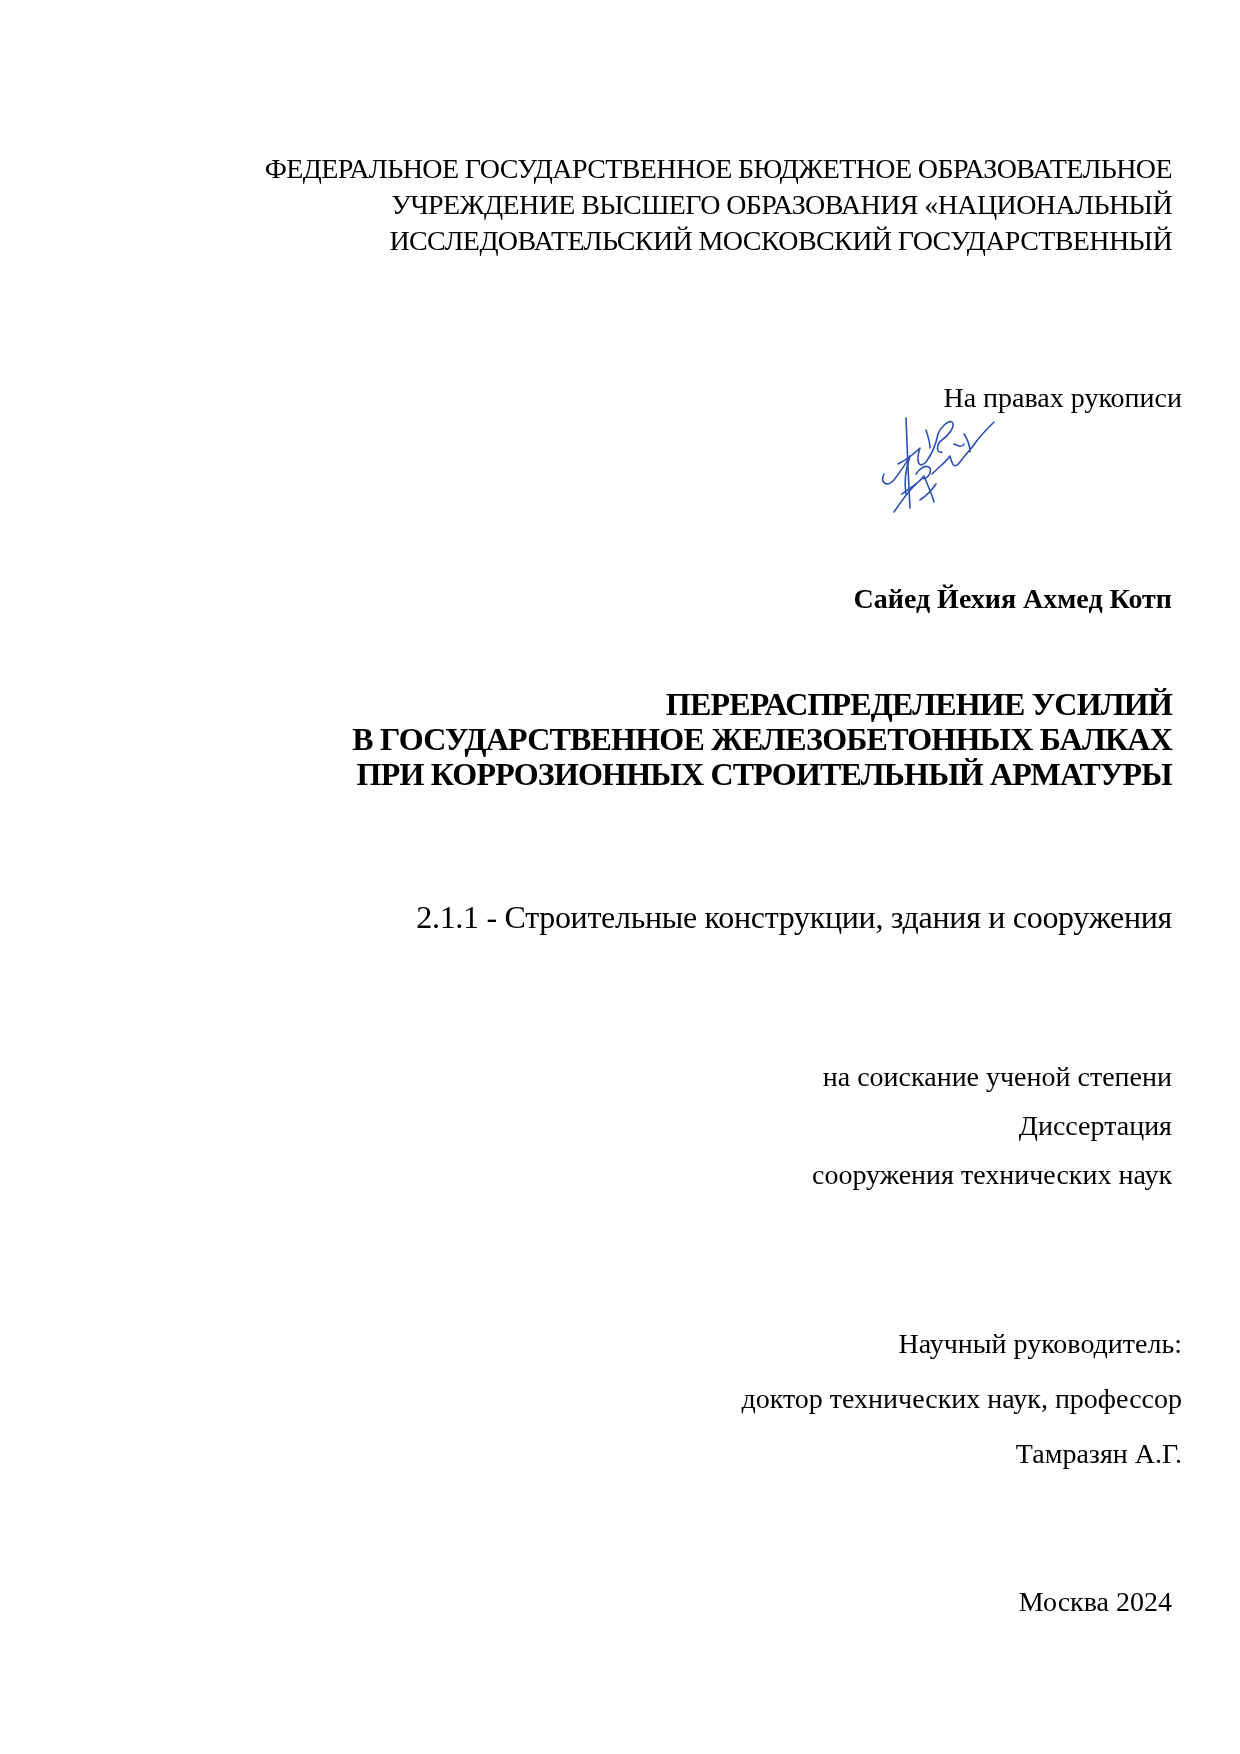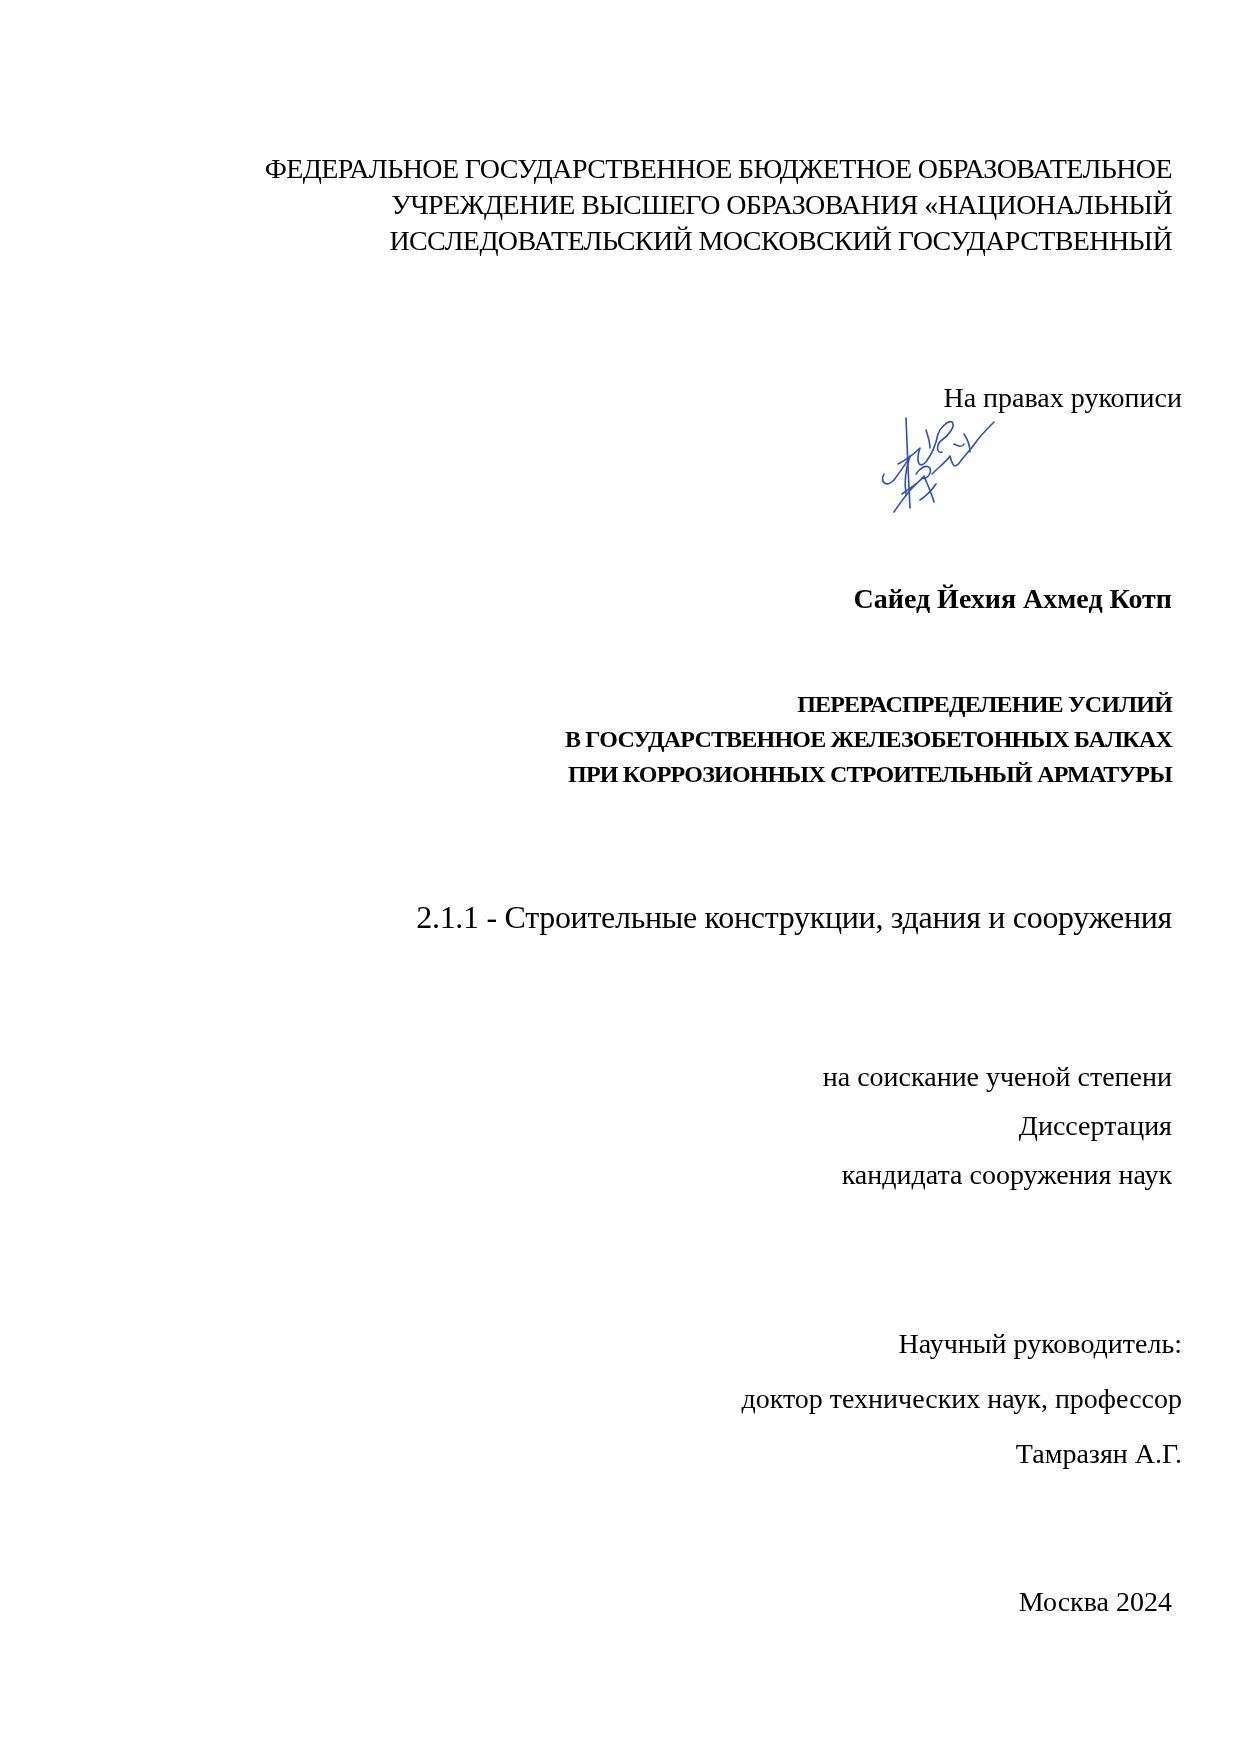--- a/index.html
+++ b/index.html
@@ -5,21 +5,21 @@
     html, body { margin: 0; padding: 0; background: #ffffff; }
     body { width: 1240px; height: 1754px; position: relative; overflow: hidden;
            font-family: "Liberation Serif", "DejaVu Serif", serif; color: #000; }
     .page { position: absolute; left: 0; top: 0; width: 1240px; height: 1754px; background: #fff; }
     .center-block { position: absolute; left: 135px; width: 1037px; text-align: right; }
     .line { display: block; white-space: nowrap; }
     .org { top: 151px; font-size: 28px; line-height: 36px; letter-spacing: -0.6px; }
     .manuscript { position: absolute; top: 381px; right: 58px; font-size: 28px; line-height: 34px; }
     .signature { position: absolute; left: 876px; top: 404px; width: 124px; height: 116px; }
     .author { top: 582px; font-size: 28px; font-weight: bold; line-height: 34px; }
-    .title { top: 687px; font-size: 24px; font-weight: bold; line-height: 35px; letter-spacing: -0.8px; }
+    .title { top: 687px; font-size: 32px; font-weight: bold; line-height: 35px; letter-spacing: -0.8px; }
     .specialty { top: 900px; font-size: 32px; line-height: 34px; letter-spacing: -0.3px; }
     .dissertation { top: 1052px; font-size: 28px; line-height: 49px; }
     .supervisor { position: absolute; right: 58px; top: 1316px; text-align: right; font-size: 28px; line-height: 55px; }
     .city-year { top: 1565px; font-size: 28px; line-height: 34px; margin-top: 20px; }
   </style>
 </head>
 <body>
 
 <div class="page">
 
@@ -53,21 +53,21 @@
     <span class="line">ПЕРЕРАСПРЕДЕЛЕНИЕ УСИЛИЙ</span>
     <span class="line">В ГОСУДАРСТВЕННОЕ ЖЕЛЕЗОБЕТОННЫХ БАЛКАХ</span>
     <span class="line">ПРИ КОРРОЗИОННЫХ СТРОИТЕЛЬНЫЙ АРМАТУРЫ</span>
   </div>
 
   <div class="center-block specialty">2.1.1 - Строительные конструкции, здания и сооружения</div>
 
   <div class="center-block dissertation">
     <span class="line">на соискание ученой степени</span>
     <span class="line">Диссертация</span>
-    <span class="line">кандидата сооружения наук</span>
+    <span class="line">сооружения технических наук</span>
   </div>
 
   <div class="supervisor">
     <span class="line">Научный руководитель:</span>
     <span class="line">доктор технических наук, профессор</span>
     <span class="line">Тамразян А.Г.</span>
   </div>
 
   <div class="center-block city-year">Москва 2024</div>
 

